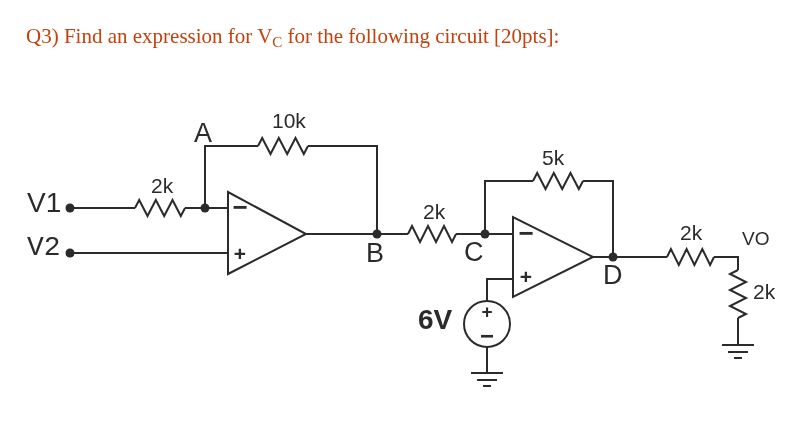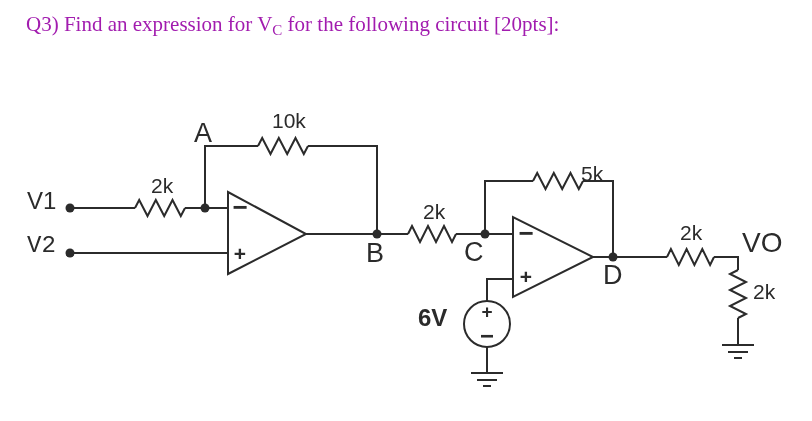--- a/index.html
+++ b/index.html
@@ -8,42 +8,42 @@
     width: 812px;
     height: 421px;
     background: #ffffff;
     overflow: hidden;
     font-family: "Liberation Sans", sans-serif;
     color: #2b2b2b;
   }
   .title {
     position: absolute;
     left: 26px;
-    top: 12px;
+    top: 24px;
     font-family: "Liberation Serif", serif;
     font-size: 21px;
-    color: #a21caf;
+    color: #c2410c;
     white-space: nowrap;
   }
   .title .sub {
     font-size: 15px;
     position: relative;
     top: 4px;
   }
   svg.circuit {
     position: absolute;
     left: 0; top: 0;
   }
   .lbl {
     position: absolute;
     white-space: nowrap;
     line-height: 1;
     color: #2b2b2b;
   }
-  .lbl-big  { font-size: 24px; font-weight: 500; }
+  .lbl-big  { font-size: 28px; font-weight: 500; }
   .lbl-node { font-size: 27px; font-weight: 500; }
   .lbl-res  { font-size: 21px; }
   .sign {
     position: absolute;
     transform: translate(-50%,-50%);
     font-weight: bold;
     line-height: 1;
     color: #2b2b2b;
   }
   .sign-minus { font-size: 26px; }
@@ -111,27 +111,27 @@
       <circle cx="613" cy="257" r="4.5"></circle>
     </g>
   </svg>
 
   <div class="lbl lbl-big" style="left:27px;  top:189px;">V1</div>
   <div class="lbl lbl-big" style="left:27px;  top:234px;font-family:Liberation Mono, monospace;">V2</div>
   <div class="lbl lbl-node" style="left:194px; top:120px;">A</div>
   <div class="lbl lbl-node" style="left:366px; top:240px;">B</div>
   <div class="lbl lbl-node" style="left:464px; top:239px;">C</div>
   <div class="lbl lbl-node" style="left:603px; top:262px;">D</div>
-  <div class="lbl lbl-big" style="left:742px; top:229px; font-size:28px;">VO</div>
+  <div class="lbl lbl-big" style="left:742px; top:229px; font-size:19px;">VO</div>
   <div class="lbl lbl-big" style="left:418px; top:306px;font-weight:bold;">6V</div>
 
   <div class="lbl lbl-res" style="left:151px; top:175px;">2k</div>
   <div class="lbl lbl-res" style="left:272px; top:110px;text-align:right;">10k</div>
   <div class="lbl lbl-res" style="left:423px; top:201px;">2k</div>
-  <div class="lbl lbl-res" style="left:542px; top:163px;margin-left:39px;">5k</div>
+  <div class="lbl lbl-res" style="left:542px; top:147px;">5k</div>
   <div class="lbl lbl-res" style="left:680px; top:222px;">2k</div>
   <div class="lbl lbl-res" style="left:753px; top:281px;">2k</div>
 
   <div class="sign sign-minus" style="left:240px; top:207px;">−</div>
   <div class="sign sign-plus" style="left:240px; top:253px;">+</div>
   <div class="sign sign-minus" style="left:526px; top:233px;">−</div>
   <div class="sign sign-plus" style="left:526px; top:276px;">+</div>
 
   <div class="sign sign-src-plus" style="left:487px; top:311px;">+</div>
   <div class="sign sign-src-minus" style="left:487px; top:336px;">−</div>

